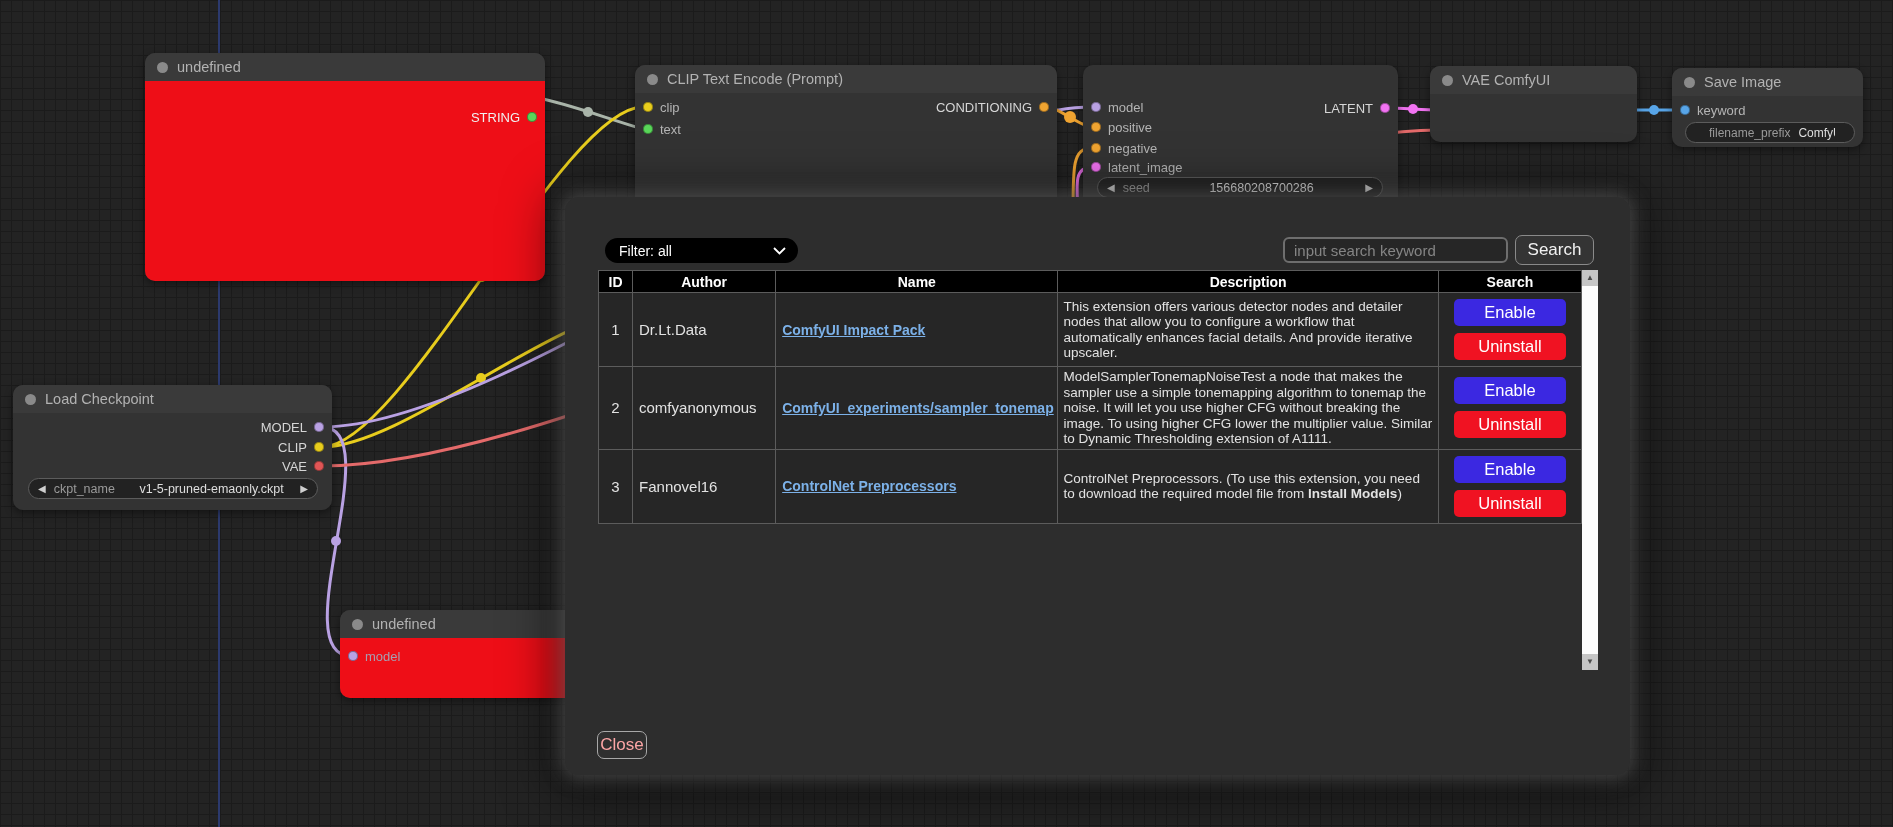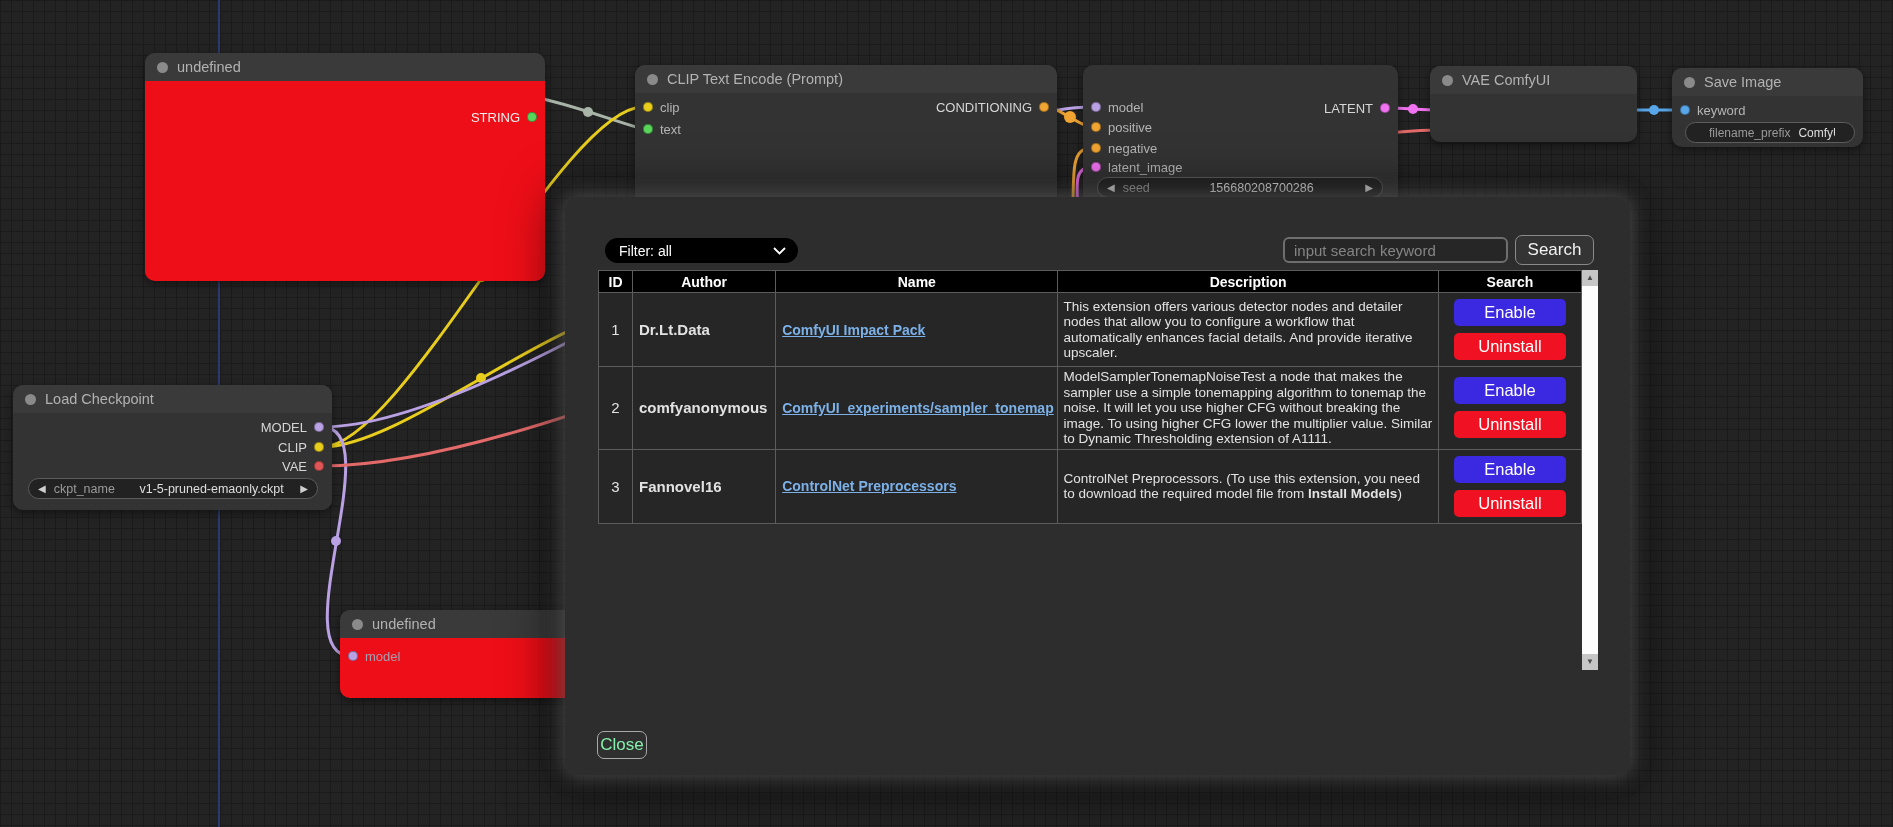--- a/index.html
+++ b/index.html
@@ -45,36 +45,36 @@
   .search-input::placeholder{color:#858585;}
   .search-btn{position:absolute;left:950px;top:38px;width:79px;height:30px;box-sizing:border-box;
         background:#343434;border:1px solid #8a8a8a;border-radius:7px;color:#f2f2f2;font-size:17px;
         font-family:"Liberation Sans",sans-serif;cursor:pointer;padding:0;}
   .scroll-area{position:absolute;left:33px;top:73px;width:1000px;height:400px;display:flex;}
   table.ext{border-collapse:collapse;table-layout:fixed;width:984px;align-self:flex-start;}
   table.ext th{background:#000;color:#fff;font-weight:bold;font-size:14px;height:21px;
         border:1px solid #5c5c5c;padding:0 3px;}
   table.ext td{background:#262626;border:1px solid #5c5c5c;vertical-align:middle;color:#e2e2e2;}
   td.c-id{text-align:center;font-size:15px;}
-  td.c-author{padding:15px 6px;font-size:15px;font-weight:bold;}
+  td.c-author{padding:15px 6px;font-size:15px;}
   td.c-name{padding:3px 6px;font-size:14px;font-weight:bold;white-space:nowrap;overflow:hidden;}
   td.c-name a{color:var(--link,#7cb1e8);text-decoration:underline;}
   td.c-desc{padding:2px 5px;font-size:13.5px;line-height:15.5px;vertical-align:top;}
   td.c-install{text-align:center;}
   .btn-stack{display:flex;flex-direction:column;align-items:center;gap:7px;padding:5px 0;}
   .act-btn{width:112px;height:27px;border:none;border-radius:5px;color:#fff;font-size:16.5px;
         font-family:"Liberation Sans",sans-serif;cursor:pointer;padding:0;}
   .act-btn.enable{background:var(--btn_enable,#3b28e1);}
   .act-btn.uninstall{background:var(--btn_uninstall,#f01222);}
   .vscroll{width:16px;height:400px;display:flex;flex-direction:column;background:#fdfdfd;}
   .vscroll .sb-btn{height:16px;background:#c6c6c6;color:#4c4c4c;font-size:8px;line-height:16px;
         text-align:center;cursor:pointer;flex:0 0 auto;}
   .vscroll .sb-track{flex:1;background:#fdfdfd;cursor:pointer;}
   .close-btn{position:absolute;left:32px;top:534px;width:50px;height:28px;box-sizing:border-box;
-        background:#2f2f2f;border:1px solid #a8a8a8;border-radius:7px;color:#86efac;font-size:17px;
+        background:#2f2f2f;border:1px solid #a8a8a8;border-radius:7px;color:#fca5a5;font-size:17px;
         font-family:"Liberation Sans",sans-serif;cursor:pointer;padding:0;}
 </style>
 </head>
 <body>
 
 <div class="stage">
   <div class="guide-line"></div>
 
   <svg class="wires" width="1893" height="827">
     <path d="M534,97 C570,104 608,119 643,129" style="stroke:var(--wire_string)"></path>

